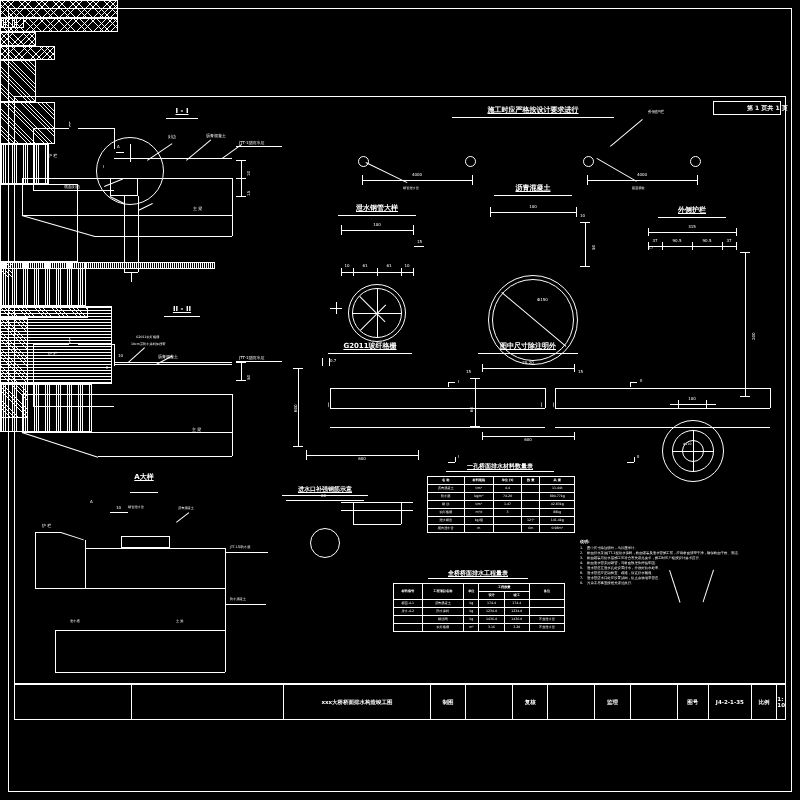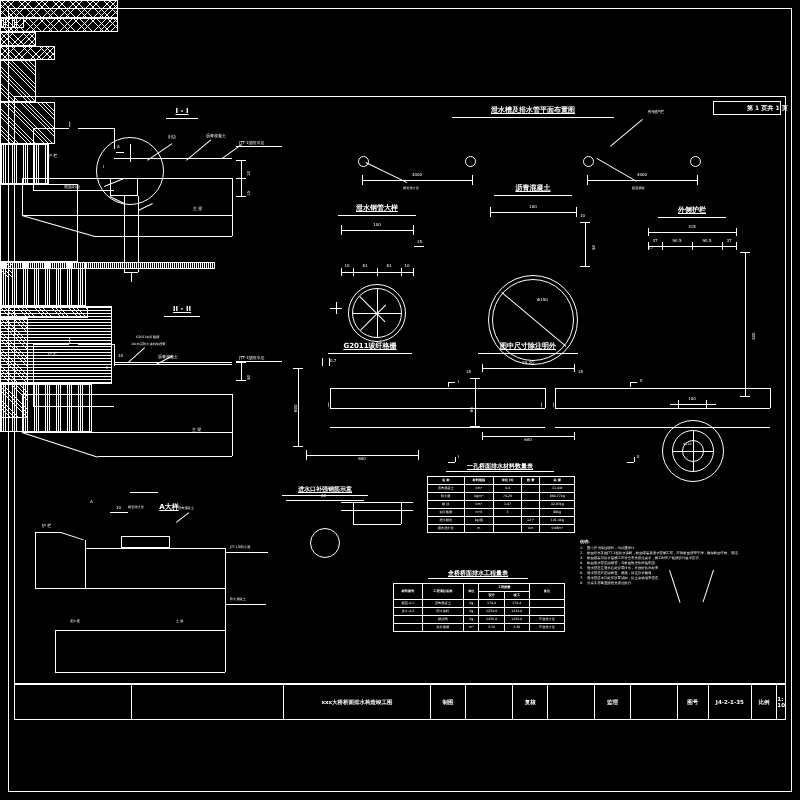--- a/index.html
+++ b/index.html
@@ -182,21 +182,21 @@
   <div class="t lbl" style="left:118px;top:354px;">10</div>
   <div class="t lbl" style="left:106px;top:366px;">II</div>
 
   <div class="ln vl" style="left:241px;top:362px;height:18px;"></div>
   <div class="ln hl" style="left:236px;top:362px;width:10px;"></div>
   <div class="ln hl" style="left:236px;top:380px;width:10px;"></div>
   <div class="t lbl rot" style="left:247px;top:380px;transform:rotate(-90deg);">50</div>
 
   <div class="t lbl" style="left:192px;top:428px;">主 梁</div>
 
-  <div class="t ttl cen" style="left:144px;top:504px;margin-left:25px;">A大样</div>
+  <div class="t ttl cen" style="left:144px;top:474px;">A大样</div>
   <div class="ln hl" style="left:130px;top:492px;width:28px;"></div>
 
   <div class="abs">
     <div class="ln vl" style="left:35px;top:500px;height:56px;"></div>
     <div class="ln hl" style="left:35px;top:500px;width:26px;"></div>
     <div class="ln" style="left:61px;top:500px;width:24px;height:1px;transform:rotate(18deg);transform-origin:left top;"></div>
     <div class="ln hl" style="left:35px;top:556px;width:50px;"></div>
     <div class="ln vl" style="left:85px;top:508px;height:48px;"></div>
   </div>
   <div class="t lbl" style="left:42px;top:524px;">护 栏</div>
@@ -230,21 +230,21 @@
   <div class="t lbl3" style="left:176px;top:620px;">主 梁</div>
   <div class="t lbl" style="left:90px;top:500px;">A</div>
 
   <div class="t ttl2 cen" style="left:325px;top:486px;">进水口补强钢筋示意</div>
   <div class="ln hl" style="left:282px;top:495px;width:86px;"></div>
   <div class="gridf" style="left:286px;top:504px;width:78px;height:78px;"></div>
   <div class="circ" style="left:310px;top:528px;width:30px;height:30px;background:#000;"></div>
   <div class="ln hl" style="left:286px;top:500px;width:78px;"></div>
   <div class="t lbl" style="left:321px;top:494px;">60</div>
 
-  <div class="t ttl cen" style="left:533px;top:107px;">泄水槽及排水管平面布置图</div>
+  <div class="t ttl cen" style="left:533px;top:107px;">施工时应严格按设计要求进行</div>
   <div class="ln hl" style="left:452px;top:117px;width:162px;"></div>
 
   <div class="abs">
     <div class="ln hl" style="left:330px;top:126px;width:215px;"></div>
     <div class="ln vl" style="left:330px;top:126px;height:20px;"></div>
     <div class="ln vl" style="left:545px;top:126px;height:20px;"></div>
     <div class="ln hl" style="left:330px;top:146px;width:215px;"></div>
     <div class="teeth" style="left:330px;top:153px;width:215px;height:7px;"></div>
     <div class="ln hl" style="left:330px;top:165px;width:215px;"></div>
     <div class="t" style="left:327px;top:140px;font-size:6px;">⌇</div>

